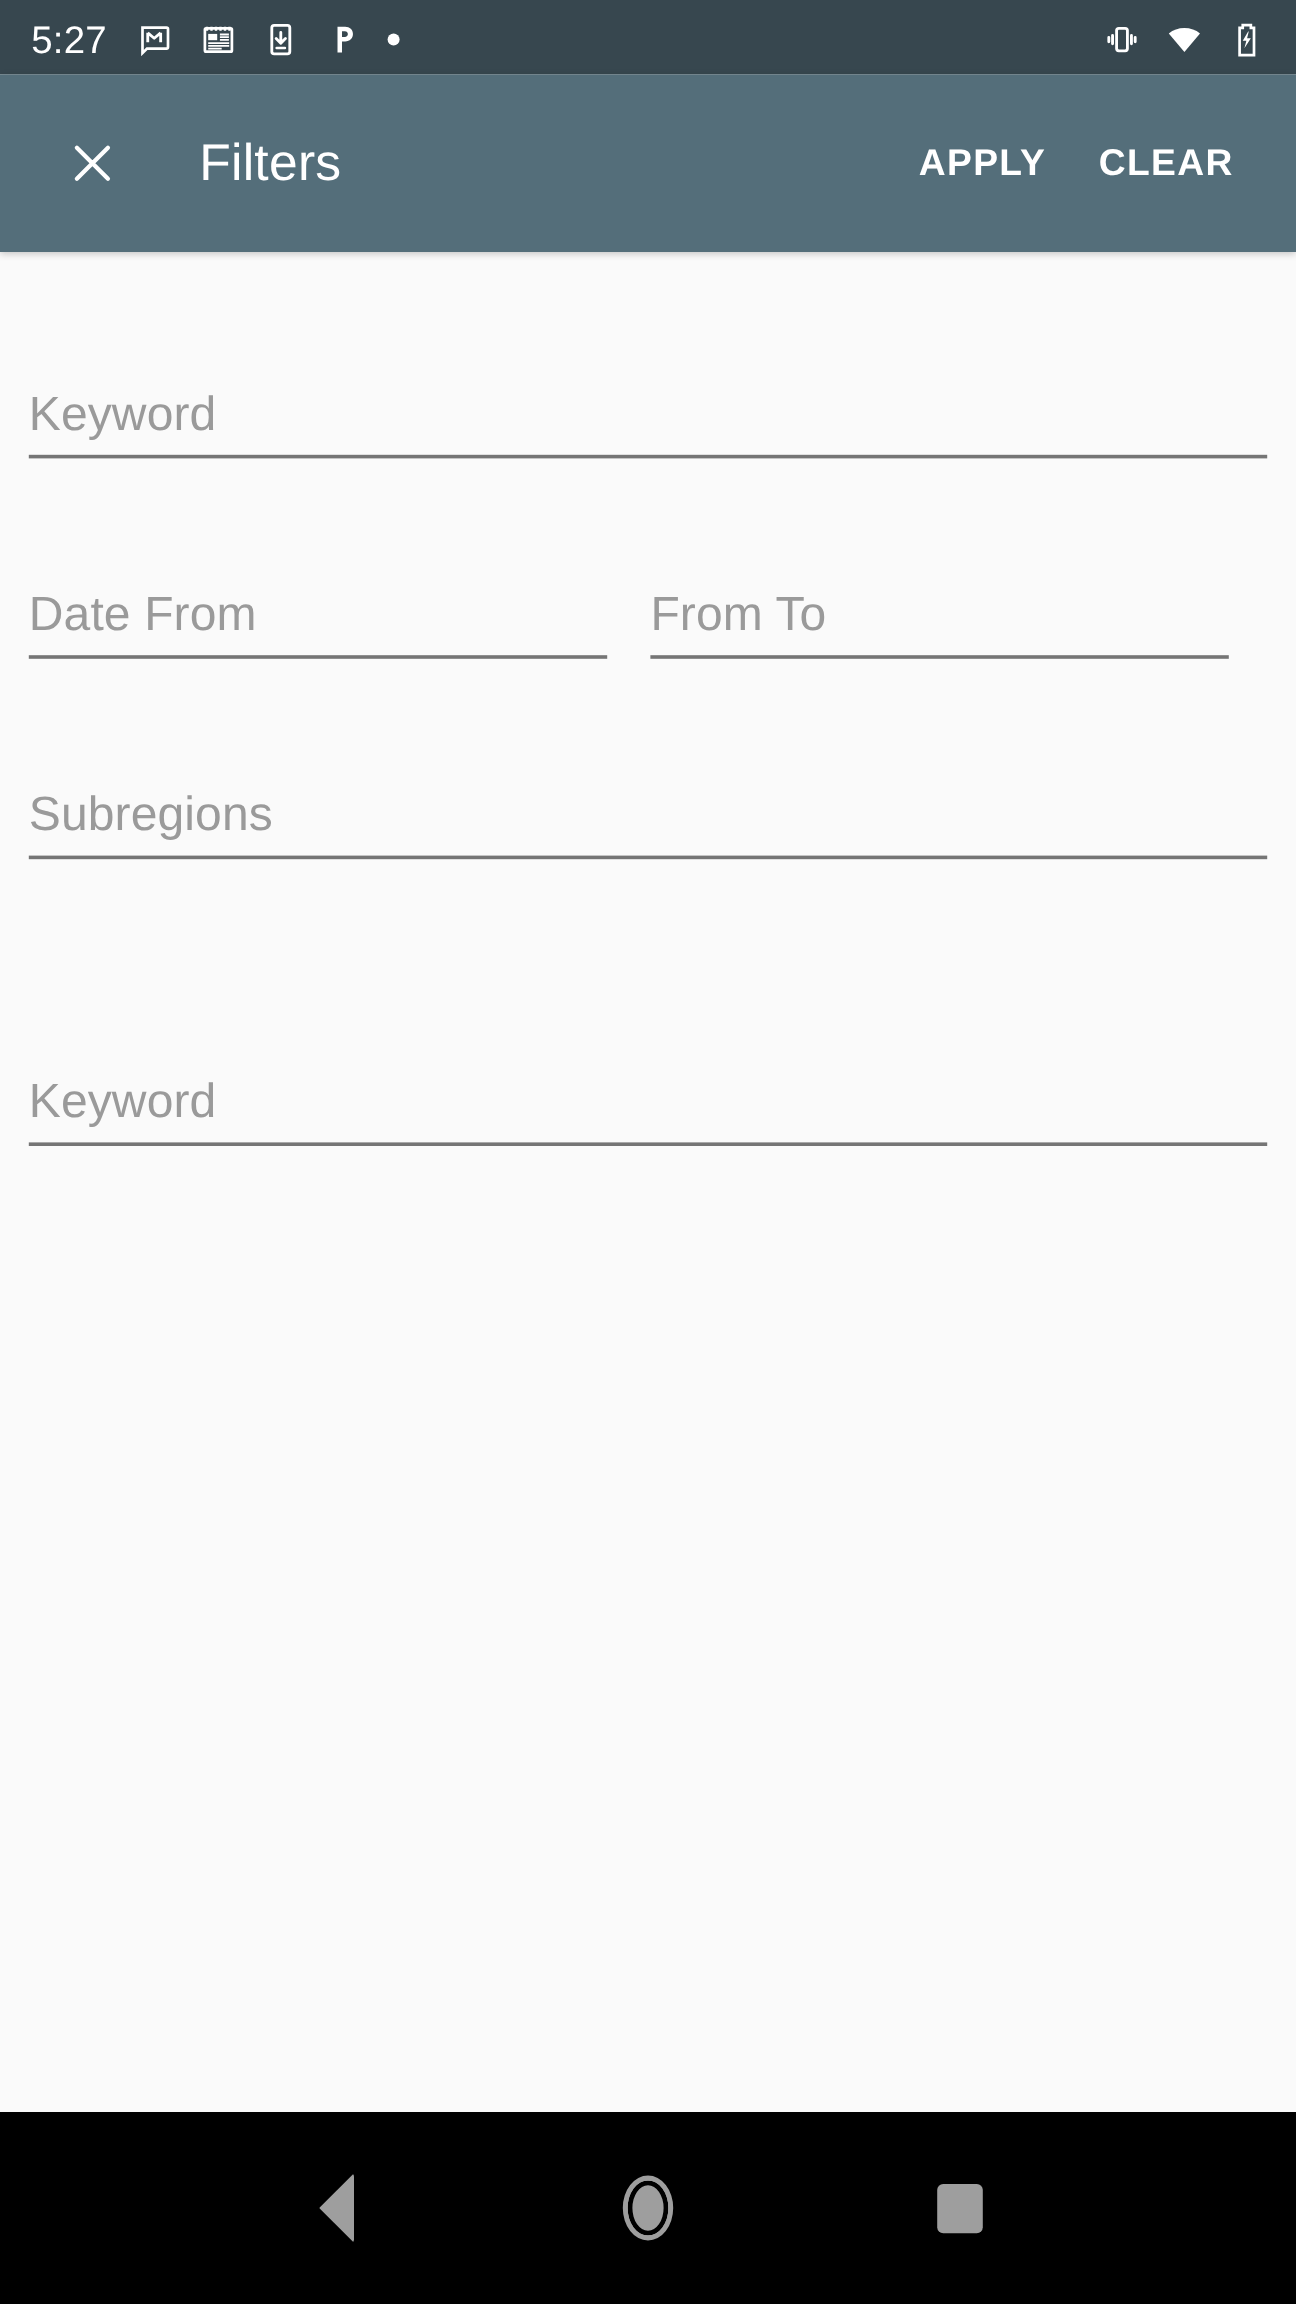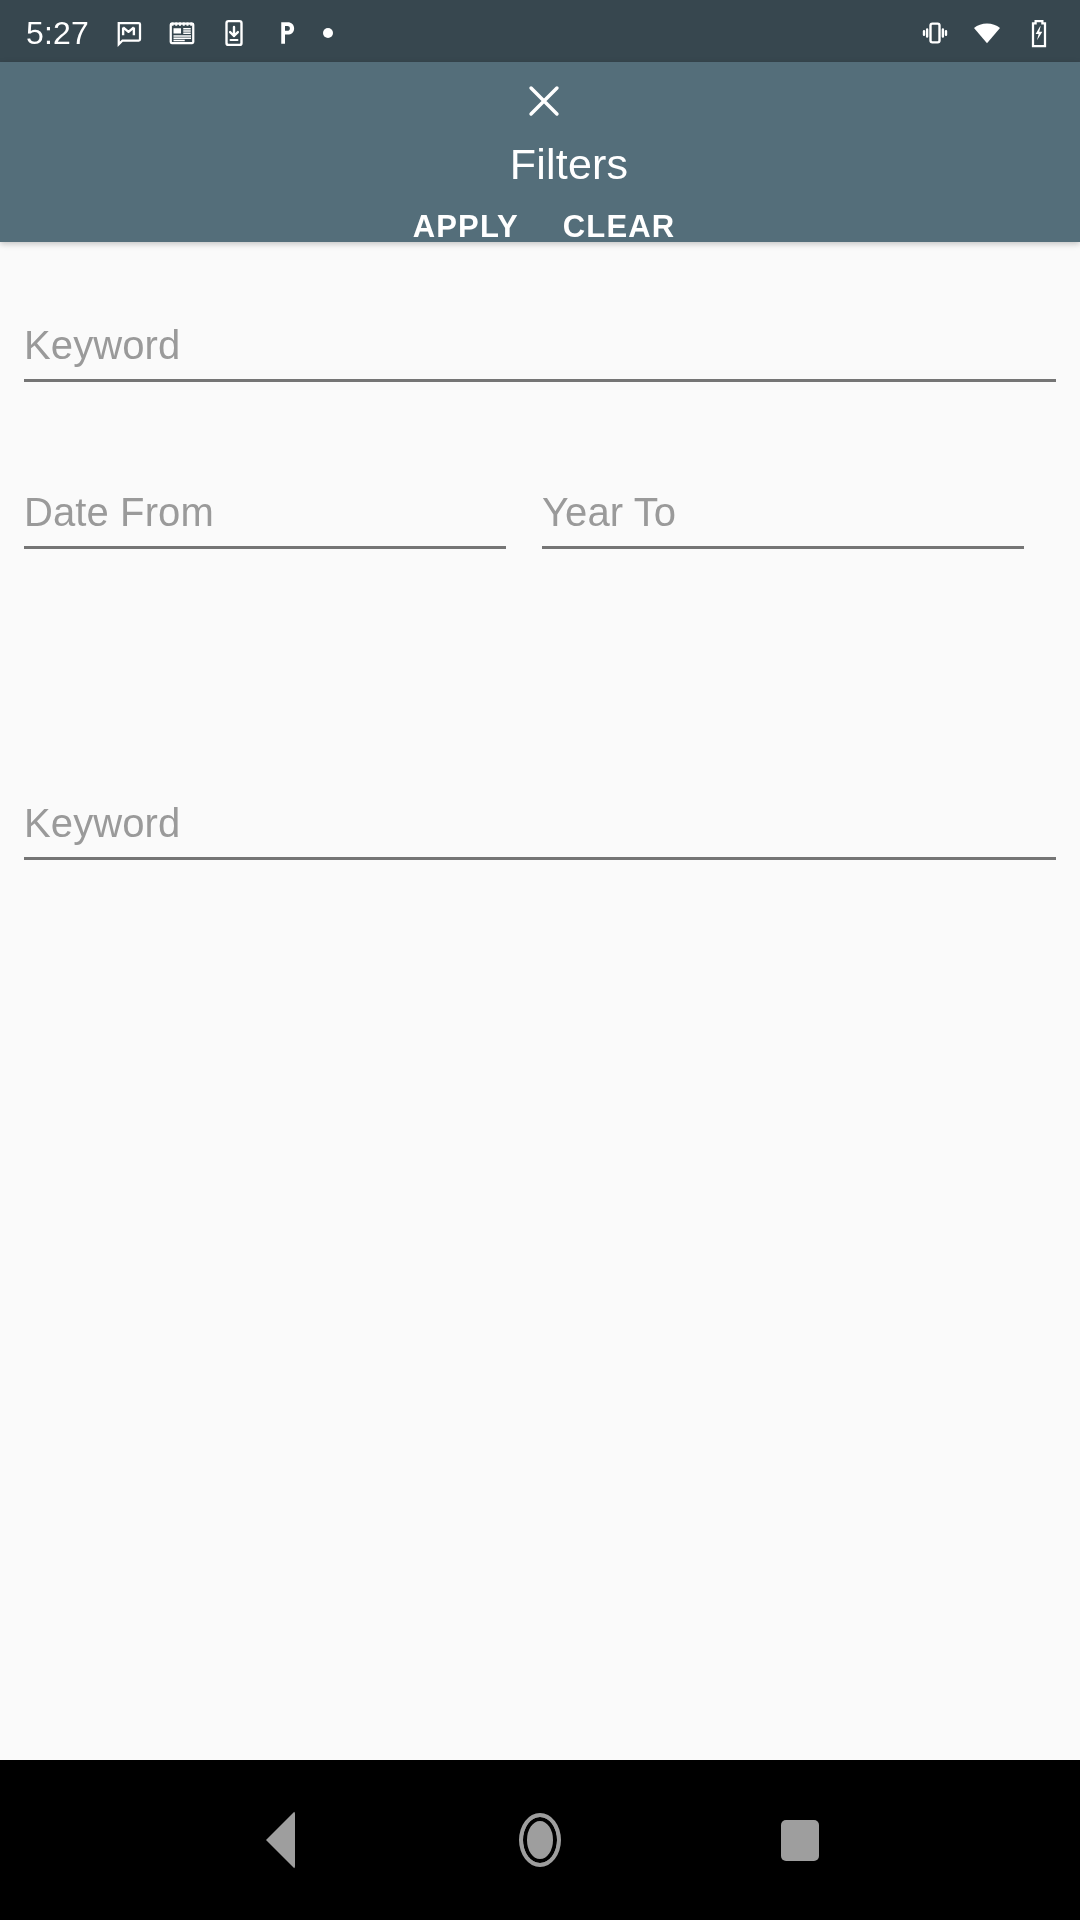--- a/index.html
+++ b/index.html
@@ -61,28 +61,27 @@
     border-radius: 50%;
     background: #FFFFFF;
     display: block;
   }
 
   
   .app-bar {
     position: absolute;
     top: 62px; left: 0;
     width: 1080px;
-    height: 180px;
+    height: 148px;
     background: #546E7A;
     display: flex;
     align-items: center;
     padding: 0 30px 0 38px;
     box-shadow: 0 2px 6px rgba(0,0,0,0.22);
     z-index: 5;
-    flex-direction: column;
   }
   .close-btn {
     width: 78px;
     height: 78px;
     display: flex;
     align-items: center;
     justify-content: center;
     border-radius: 50%;
     cursor: pointer;
     flex: 0 0 auto;
@@ -300,26 +299,31 @@
     </div>
 
     <div class="sp-dates"></div>
 
     <div class="field-row">
       <div class="field half">
         <span class="field-ph">Date From</span>
       </div>
       <div class="gap-mid"></div>
       <div class="field half">
-        <span class="field-ph">Year To</span>
+        <span class="field-ph">From To</span>
       </div>
     </div>
 
     <div class="sp-subreg"></div>
 
+    <div class="field-row">
+      <div class="field full">
+        <span class="field-ph">Subregions</span>
+      </div>
+    </div>
 
     <div class="sp-ref"></div>
 
 
     <div class="sp-victim"></div>
 
     <div class="field-row">
       <div class="field full">
         <span class="field-ph">Keyword</span>
       </div>

